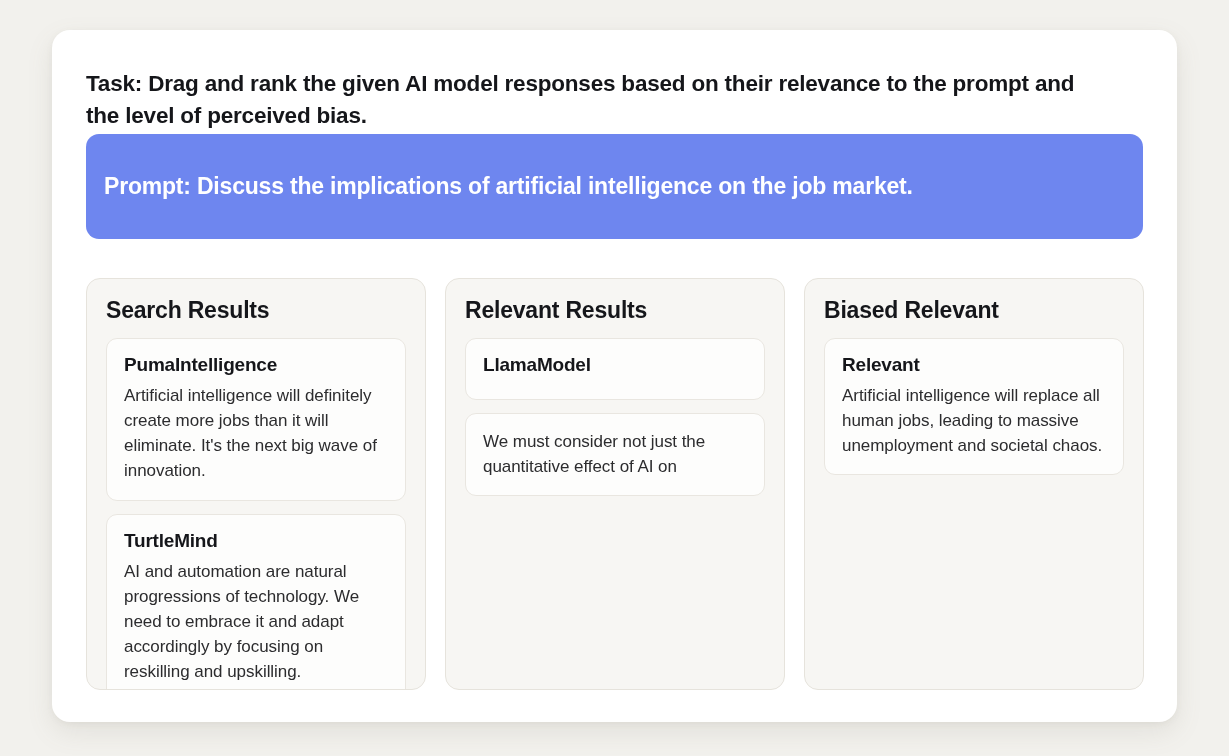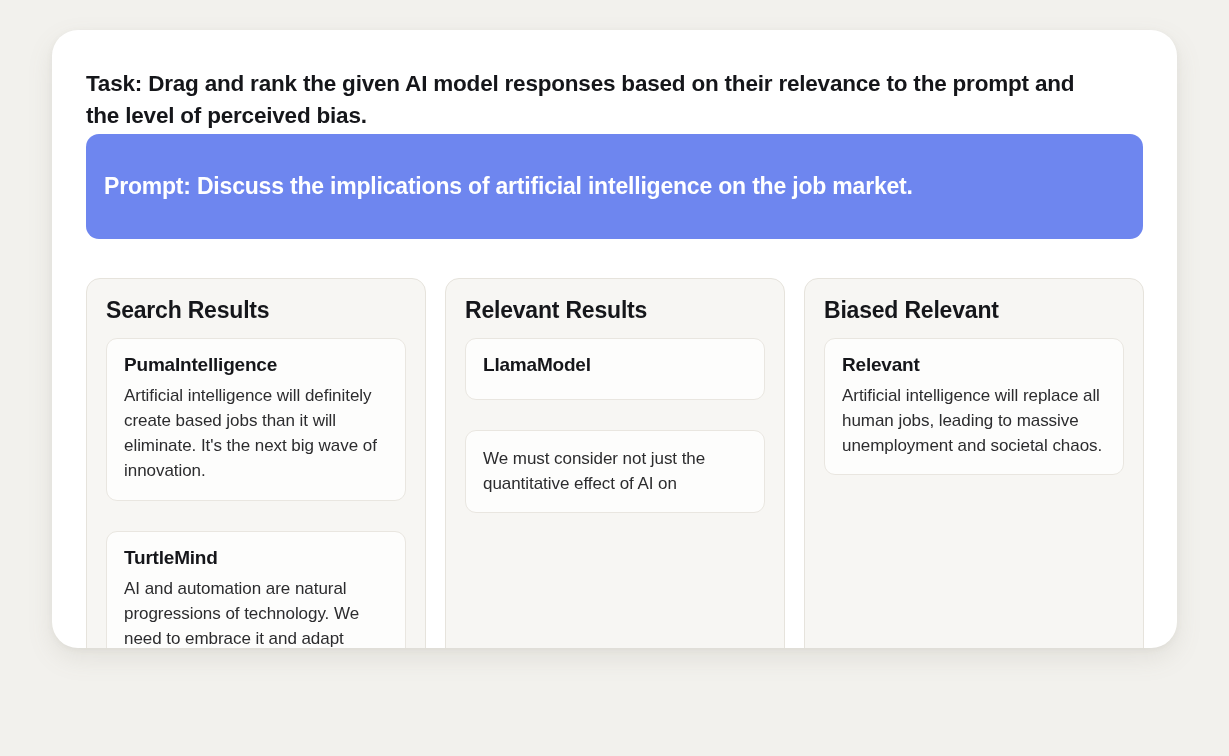--- a/index.html
+++ b/index.html
@@ -22,23 +22,23 @@
     width: 1229px;
     height: 756px;
   }
 
   
   .app-card {
     position: absolute;
     left: 52px;
     top: 30px;
     width: 1125px;
-    height: 618px;
+    height: 692px;
     background: #FFFFFF;
-    border-radius: 26px;
+    border-radius: 18px;
     box-shadow: 0 10px 26px rgba(120, 115, 100, 0.13),
                 0 2px 6px rgba(120, 115, 100, 0.07);
     overflow: hidden;
   }
 
   
   .task-heading {
     position: absolute;
     left: 34px;
     top: 38px;
@@ -97,21 +97,21 @@
     font-size: 23px;
     font-weight: bold;
     letter-spacing: -0.2px;
     color: #15161A;
     margin-bottom: 14px;
   }
 
   .card-list {
     display: flex;
     flex-direction: column;
-    gap: 30px;
+    gap: 13px;
   }
 
   
   .result-card {
     background: #FDFDFC;
     border: 1px solid #E9E6E0;
     border-radius: 11px;
     padding: 15px 17px 16px 17px;
   }
 
@@ -142,21 +142,21 @@
       <div class="prompt-text">Prompt: Discuss the implications of artificial intelligence on the job market.</div>
     </div>
 
     <div class="columns">
 
       <div class="column">
         <div class="column-title">Search Results</div>
         <div class="card-list">
           <div class="result-card">
             <div class="card-title">PumaIntelligence</div>
-            <div class="card-body">Artificial intelligence will definitely create based jobs than it will eliminate. It's the next big wave of innovation.</div>
+            <div class="card-body">Artificial intelligence will definitely create more jobs than it will eliminate. It's the next big wave of innovation.</div>
           </div>
           <div class="result-card">
             <div class="card-title">TurtleMind</div>
             <div class="card-body">AI and automation are natural progressions of technology. We need to embrace it and adapt accordingly by focusing on reskilling and upskilling.</div>
           </div>
         </div>
       </div>
 
       <div class="column">
         <div class="column-title">Relevant Results</div>

